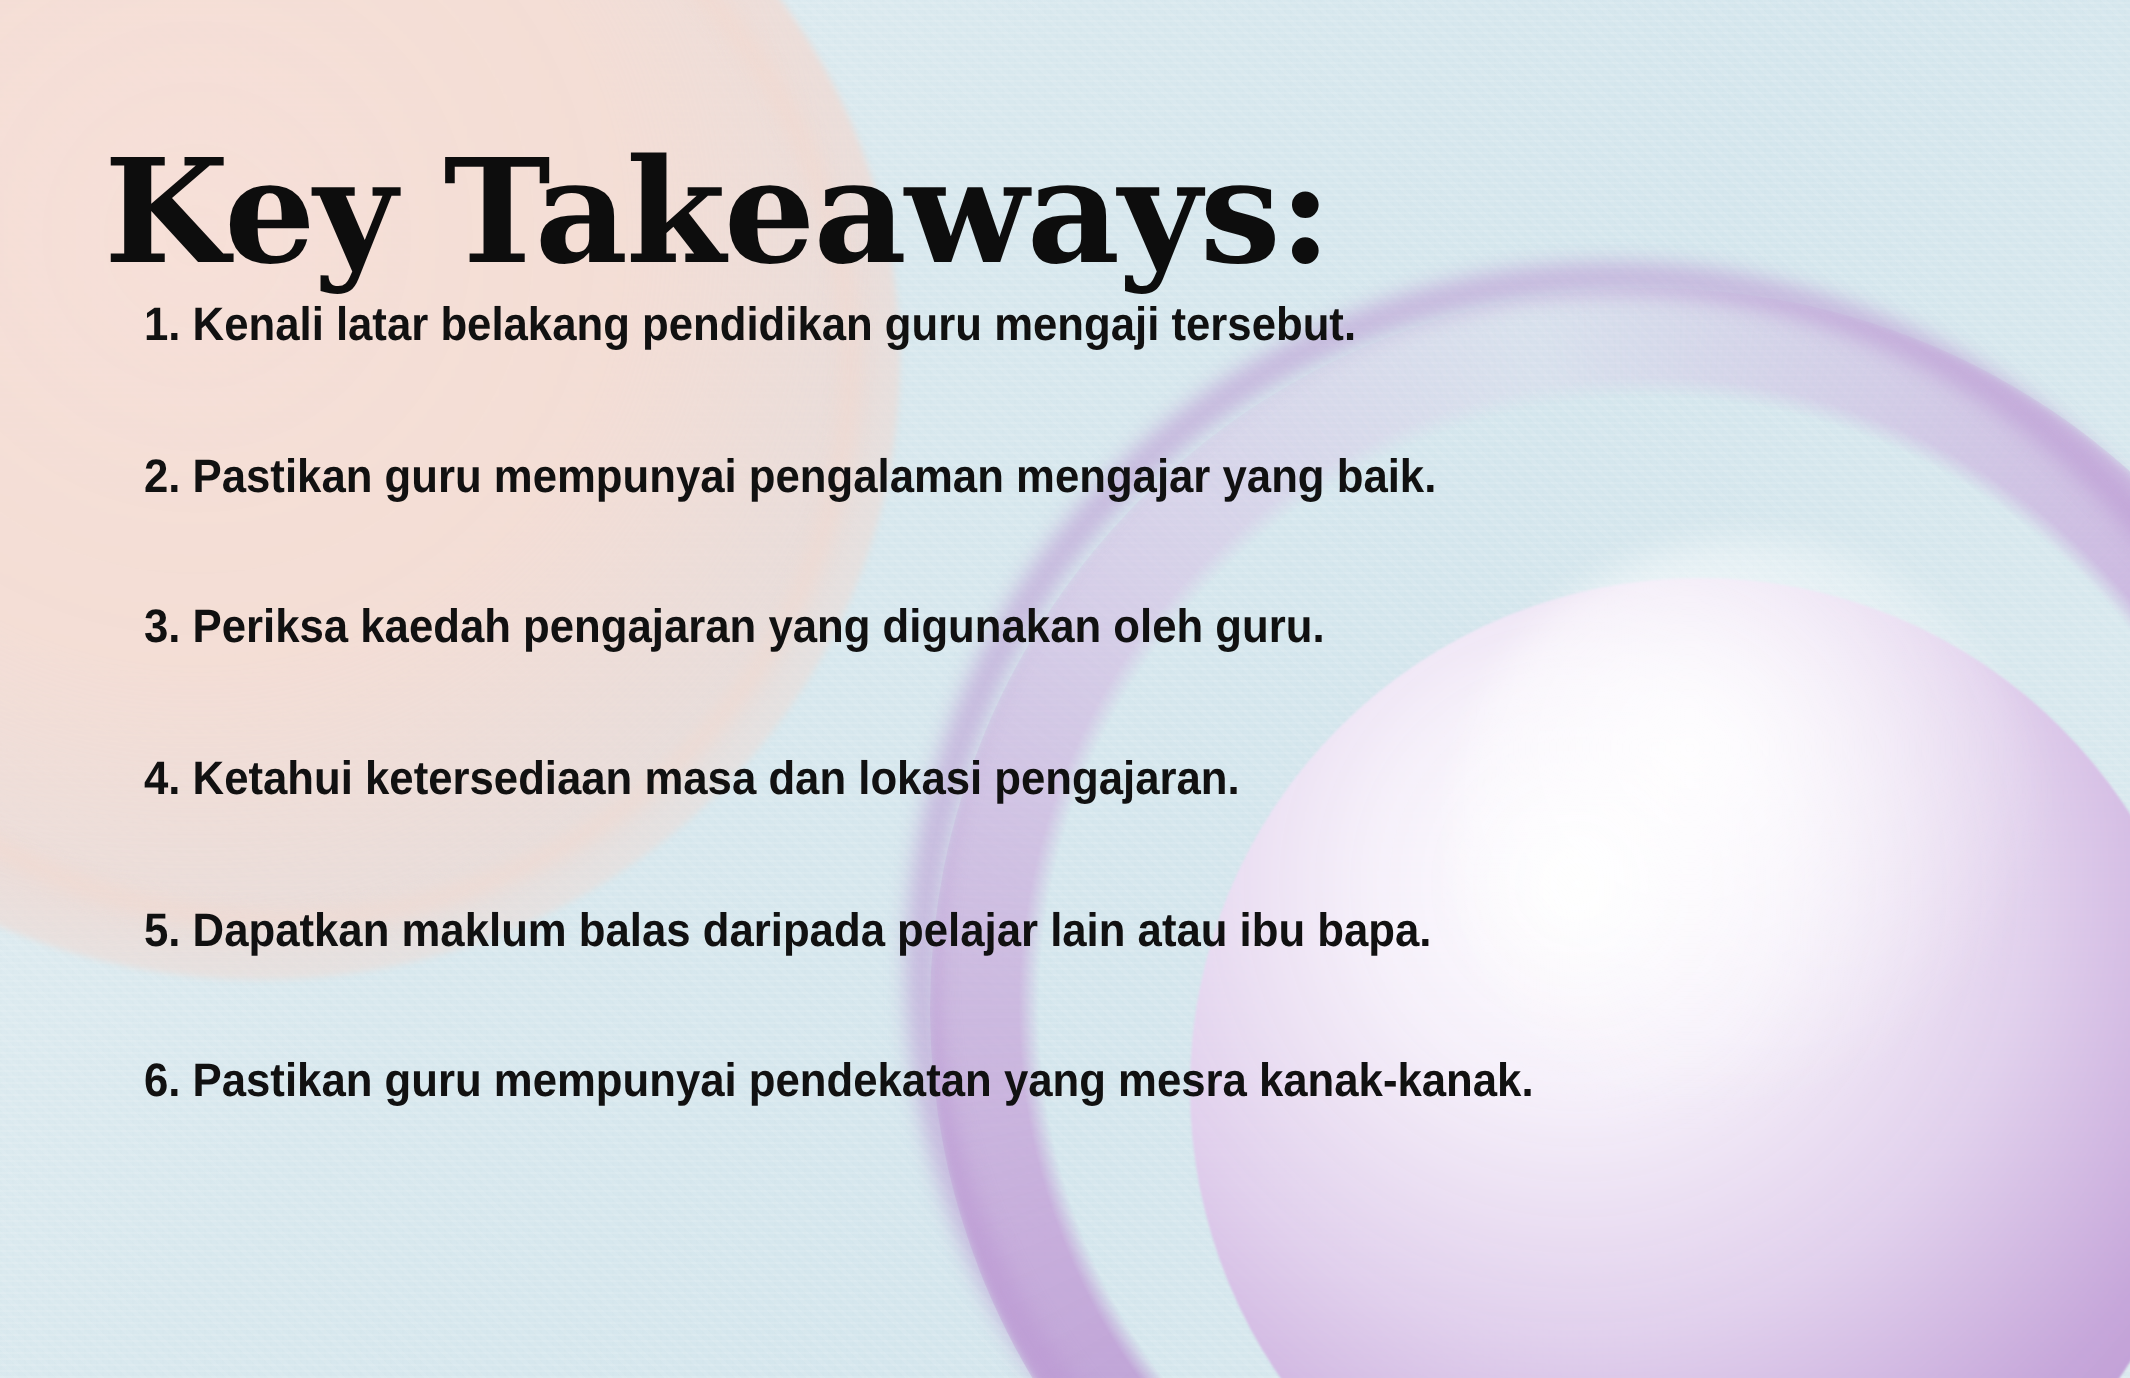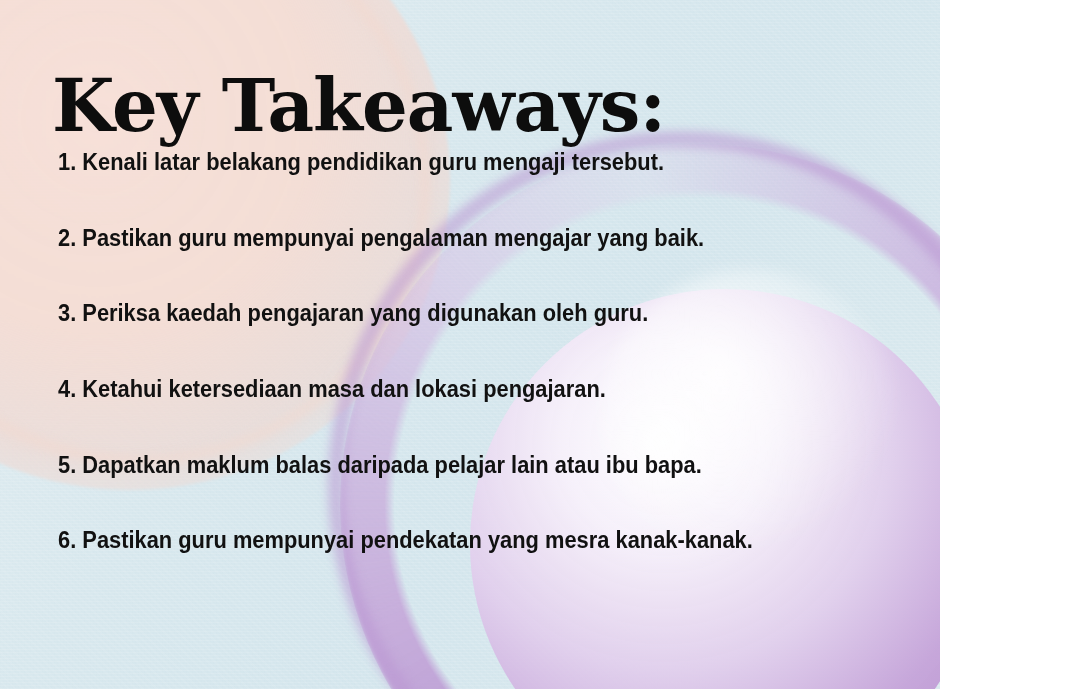--- a/index.html
+++ b/index.html
@@ -7,21 +7,21 @@
     padding: 0;
   }
   body {
     width: 1065px;
     height: 689px;
     overflow: hidden;
     font-family: "Liberation Sans", sans-serif;
   }
   #slide {
     position: relative;
-    width: 940px;
+    width: 1065px;
     height: 689px;
     overflow: hidden;
     background: #c2410c;
   }
   
   #bg-base {
     position: absolute;
     inset: 0;
     background:
       linear-gradient(125deg, #e3eef2 0%, #d8e8ee 35%, #d4e6ed 60%, #dbeaef 100%);
@@ -127,21 +127,21 @@
     top: 18px;
     font-family: "DejaVu Serif", "Liberation Serif", serif;
     font-weight: 700;
     font-size: 72px;
     letter-spacing: -1px;
     color: #0d0d0d;
     line-height: 1.1;
   }
   #takeaway-list {
     position: absolute;
-    left: 58px;
+    left: 72px;
     top: 148px;
     width: 930px;
     list-style: none;
     margin: 0;
     padding: 0;
   }
   #takeaway-list li {
     font-family: "Liberation Sans Narrow", "Liberation Sans", sans-serif;
     font-weight: bold;
     font-size: 23.5px;

